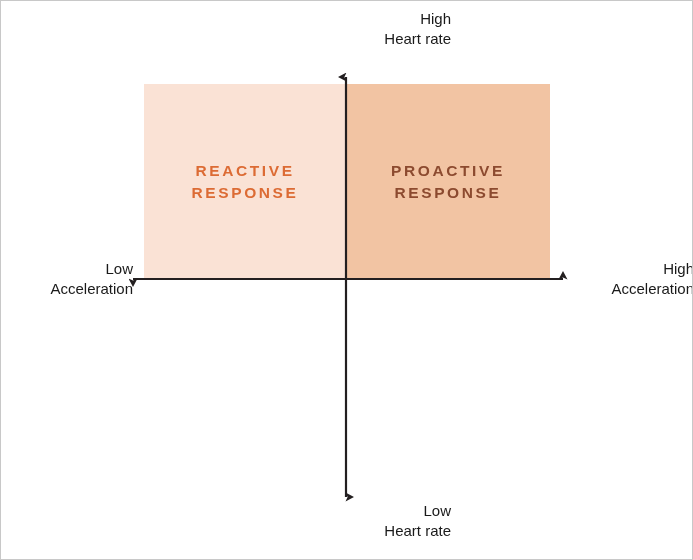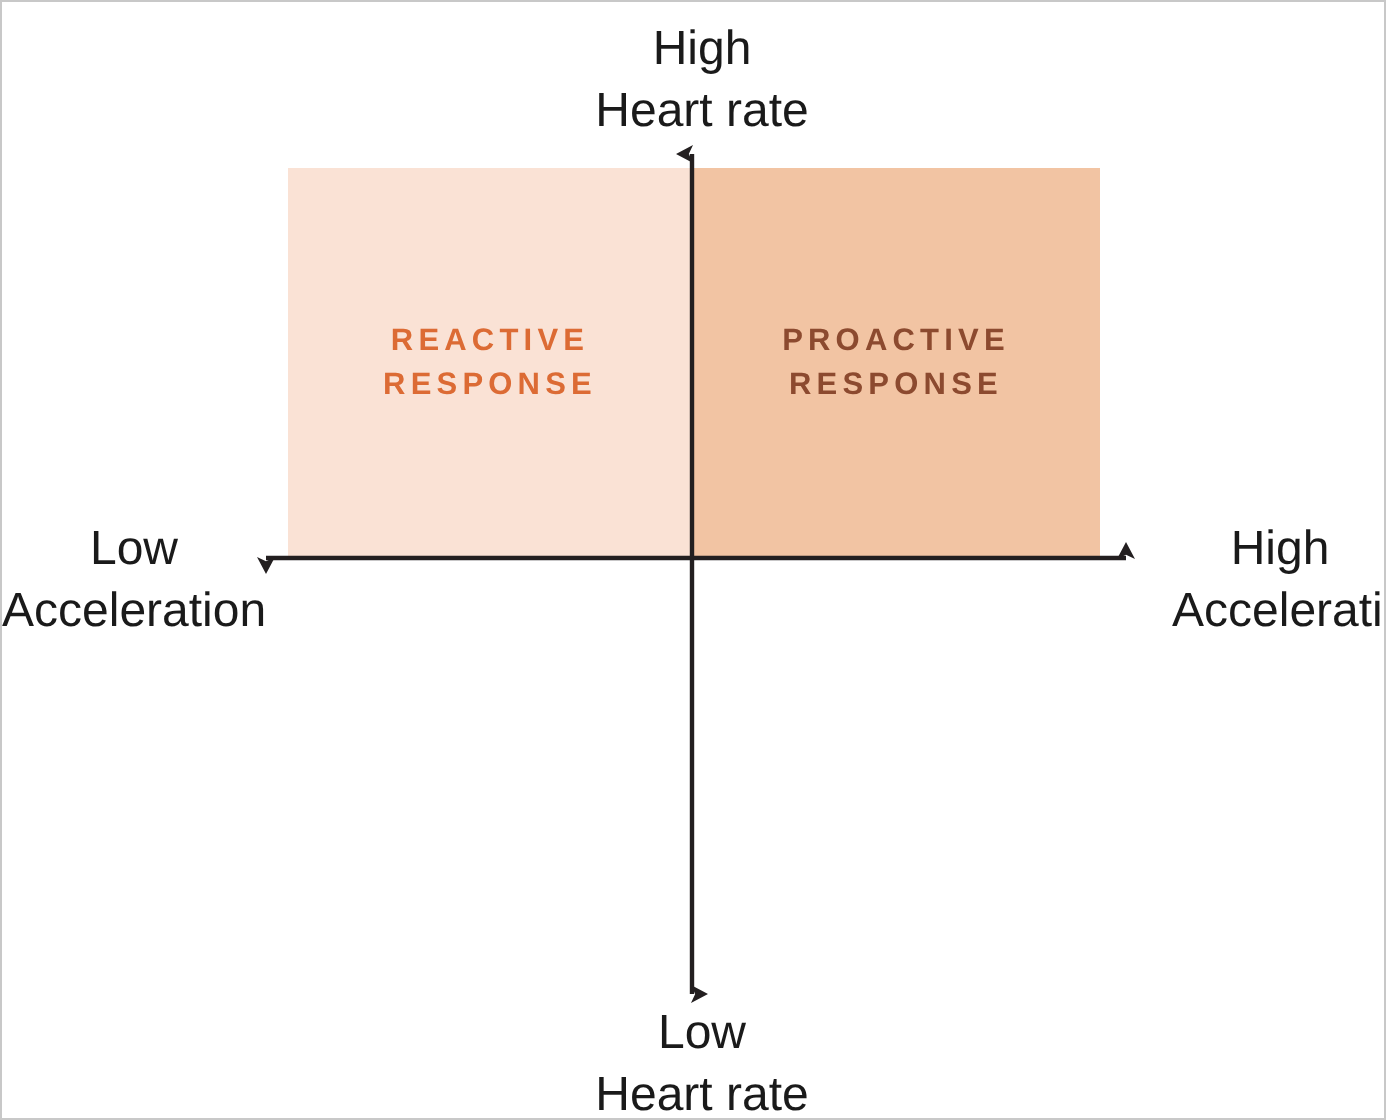--- a/index.html
+++ b/index.html
@@ -92,25 +92,25 @@
     left: 0;
     top: 0;
     width: 693px;
     height: 560px;
     pointer-events: none;
   }
 
   
   .axis-label {
     position: absolute;
-    font-size: 24px;
+    font-size: 15px;
     color: #1a1a1a;
     line-height: 1.3;
     white-space: pre-line;
-    text-align: center;
+    text-align: right;
   }
   #axis-label-top {
     left: 250px;
     top: 8px;
     width: 200px;
   }
   #axis-label-bottom {
     left: 250px;
     top: 500px;
     width: 200px;

